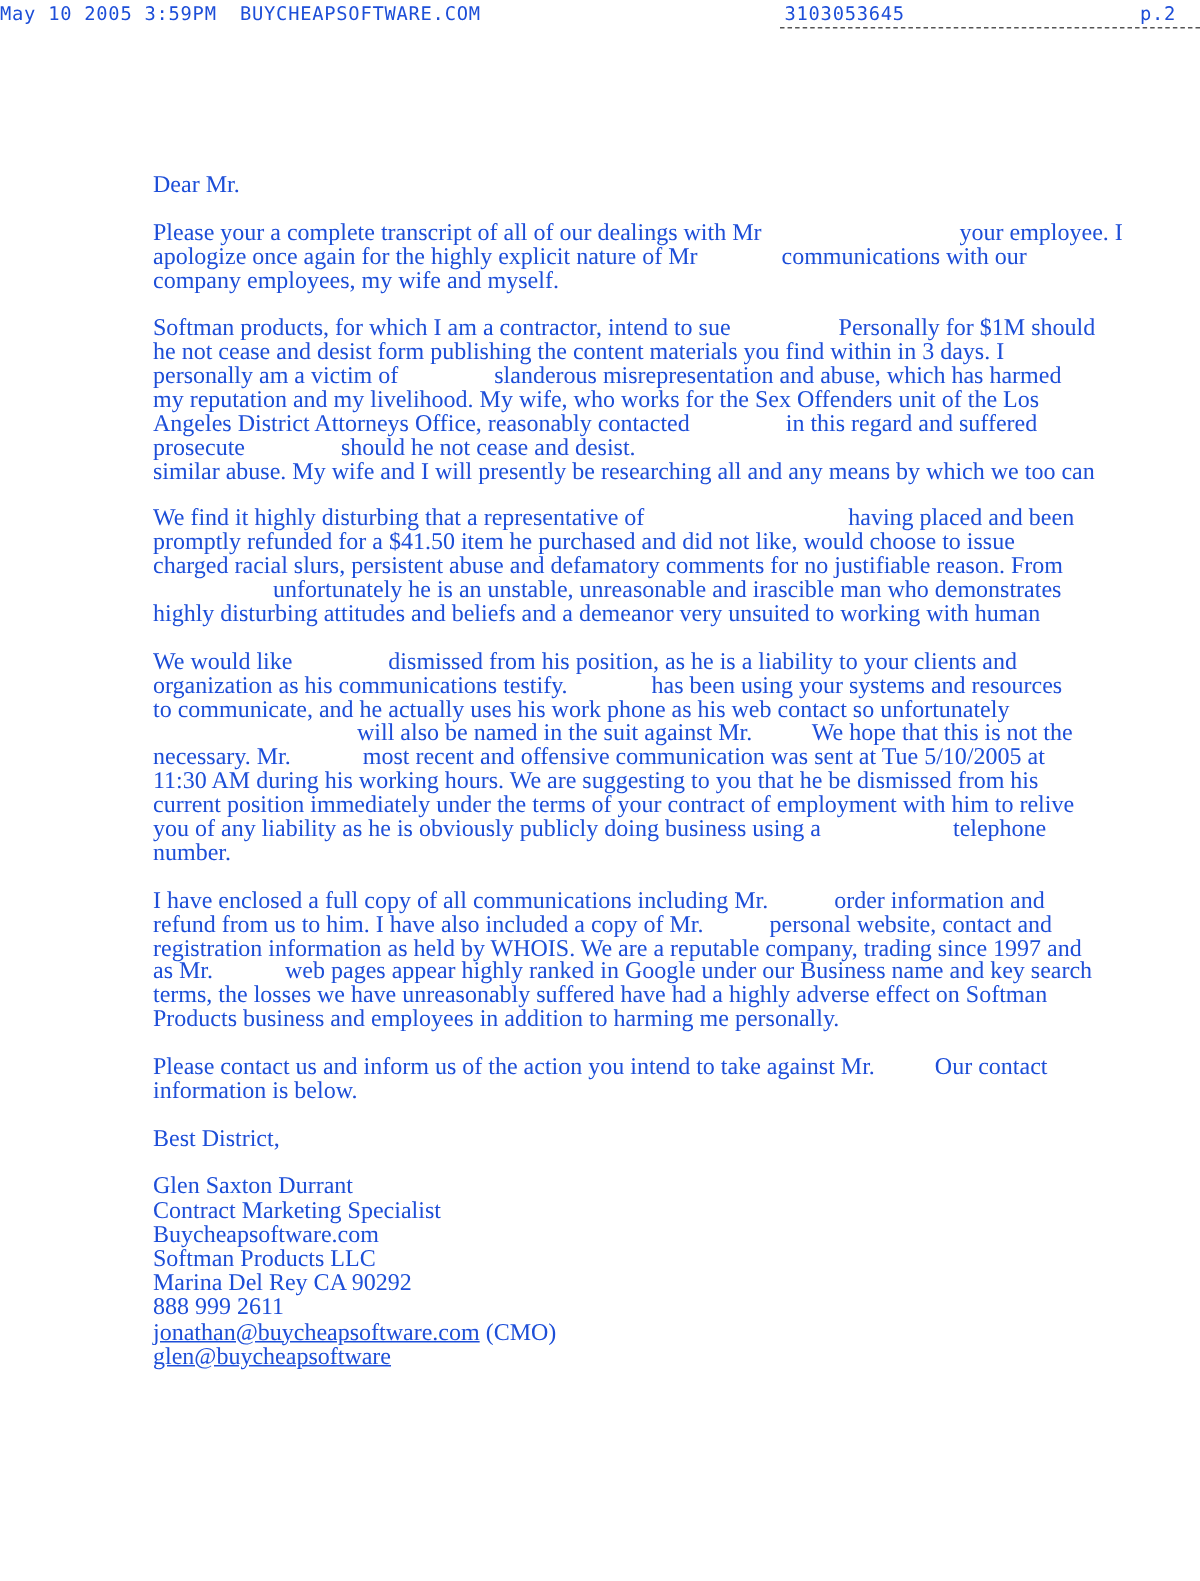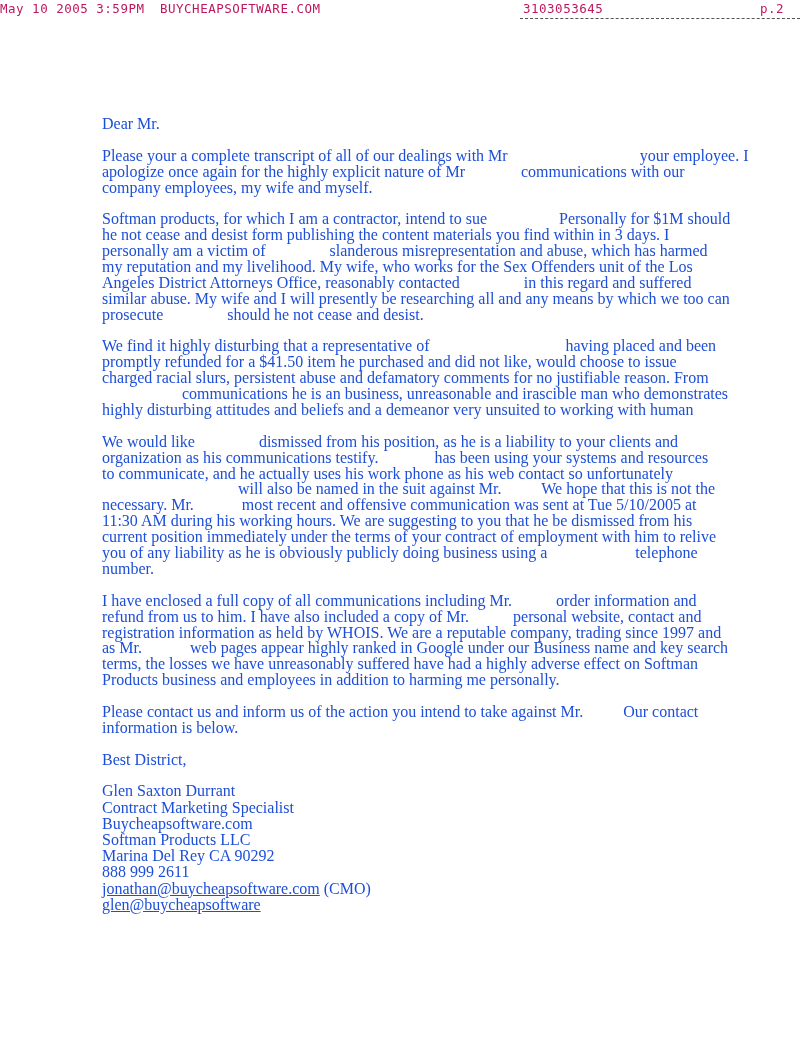--- a/index.html
+++ b/index.html
@@ -2,21 +2,21 @@
 <html><head>
   <meta charset="utf-8">
   <style>
     html, body { margin: 0; padding: 0; }
     body {
       width: 800px; height: 1054px; background: #ffffff; position: relative;
       overflow: hidden; color: #111;
     }
     .fax-header {
       position: absolute; top: 0; left: 0; width: 800px; height: 22px;
-      font-family: "DejaVu Sans Mono", monospace; font-size: 12.5px; color: #be185d;
+      font-family: "DejaVu Sans Mono", monospace; font-size: 12.5px; color: #1d4ed8;
       letter-spacing: 0.5px;
     }
     .fax-header span { position: absolute; top: 1px; white-space: pre; }
     .fax-date { left: 0px; }
     .fax-from { left: 160px; }
     .fax-phone { left: 523px; }
     .fax-page { left: 760px; }
     .fax-rule {
       position: absolute; top: 18px; left: 520px; width: 280px; height: 0;
       border-top: 1px dashed #555;
@@ -52,30 +52,30 @@
     <div class="line">company employees, my wife and myself.</div>
   </div>
   <div class="gap"></div>
 
   <div>
     <div class="line">Softman products, for which I am a contractor, intend to sue                  Personally for $1M should</div>
     <div class="line">he not cease and desist form publishing the content materials you find within in 3 days. I</div>
     <div class="line">personally am a victim of                slanderous misrepresentation and abuse, which has harmed</div>
     <div class="line">my reputation and my livelihood. My wife, who works for the Sex Offenders unit of the Los</div>
     <div class="line">Angeles District Attorneys Office, reasonably contacted                in this regard and suffered</div>
+    <div class="line">prosecute                should he not cease and desist.</div>
     <div class="line">similar abuse. My wife and I will presently be researching all and any means by which we too can</div>
-    <div class="line">prosecute                should he not cease and desist.</div>
   </div>
   <div class="gap"></div>
 
   <div>
     <div class="line">We find it highly disturbing that a representative of                                  having placed and been</div>
     <div class="line">promptly refunded for a $41.50 item he purchased and did not like, would choose to issue</div>
     <div class="line">charged racial slurs, persistent abuse and defamatory comments for no justifiable reason. From</div>
-    <div class="line">                    communications he is an business, unreasonable and irascible man who demonstrates</div>
+    <div class="line">                    unfortunately he is an unstable, unreasonable and irascible man who demonstrates</div>
     <div class="line">highly disturbing attitudes and beliefs and a demeanor very unsuited to working with human</div>
   </div>
   <div class="gap"></div>
 
   <div>
     <div class="line">We would like                dismissed from his position, as he is a liability to your clients and</div>
     <div class="line">organization as his communications testify.              has been using your systems and resources</div>
     <div class="line">to communicate, and he actually uses his work phone as his web contact so unfortunately</div>
     <div class="line">                                  will also be named in the suit against Mr.          We hope that this is not the</div>
     <div class="line">necessary. Mr.            most recent and offensive communication was sent at Tue 5/10/2005 at</div>

